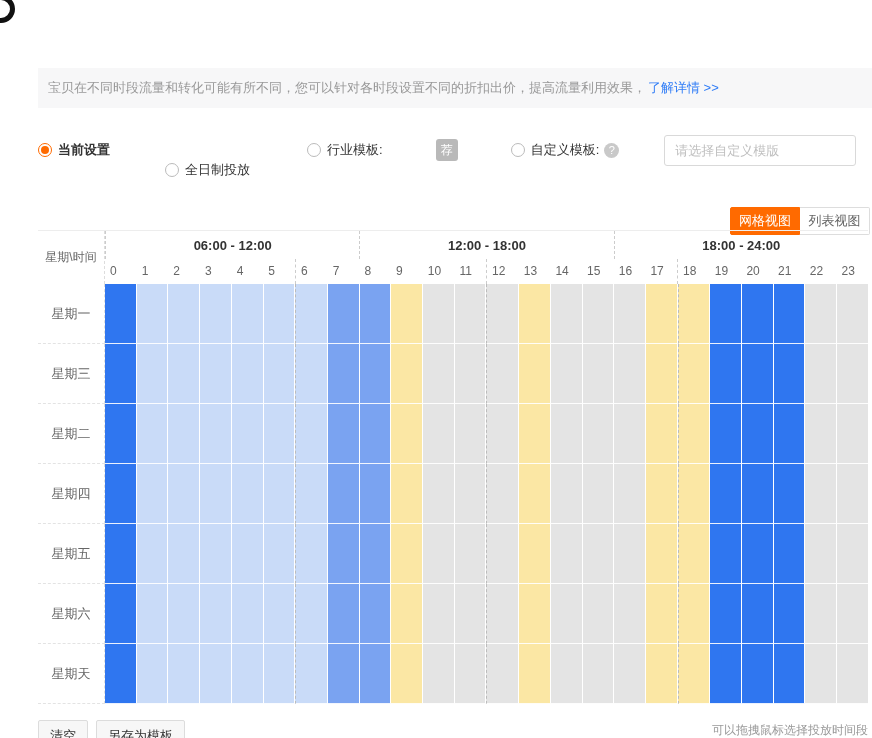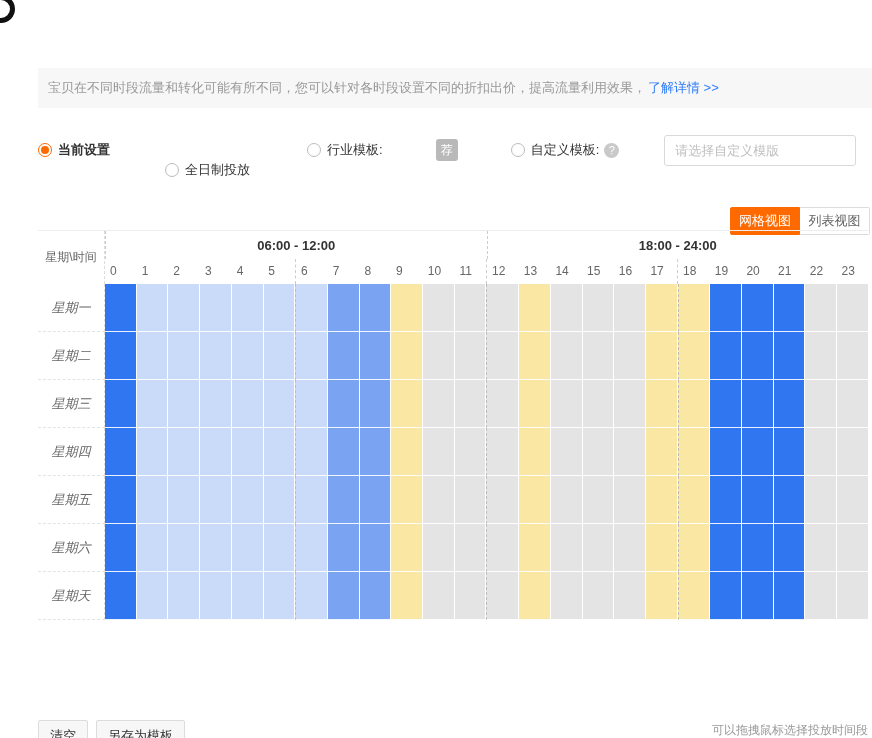--- a/index.html
+++ b/index.html
@@ -55,21 +55,21 @@
   .corner-cell { width:67px; flex:none; border-right:1px dashed #ddd; font-size:12px;
     color:#666; display:flex; align-items:center; justify-content:center; height:53px; }
   .header-right { flex:1; display:flex; flex-direction:column; min-width:0; }
   .sec-row { display:flex; height:28px; }
   .sec-cell { flex:1; display:flex; align-items:center; justify-content:center;
     font-size:13px; font-weight:bold; color:#333; }
   .hour-row { display:flex; height:25px; }
   .hour-cell { flex:1; font-size:12px; color:#666; line-height:25px; padding-left:5px; }
   .dash-left { border-left:1px dashed #ccc; }
   .grid-body { }
-  .grid-row { display:flex; height:48px;font-style:italic; }
+  .grid-row { display:flex; height:60px; }
   .row-label { width:67px; flex:none; border-right:1px dashed #ddd;
     border-bottom:1px dashed #e3e3e3; display:flex; align-items:center;
     justify-content:center; font-size:13px; color:#666; background:#fff; }
   .cell { flex:1; border-right:1px solid #fff; border-bottom:1px solid rgba(255,255,255,.9); }
   .cell:last-child { border-right:none; }
   .cell.dash-left { border-left:1px dashed #bbb; }
 
   .btn { position:absolute; top:720px; height:32px; padding:0 11px; background:#f7f7f7;
     border:1px solid #dcdcdc; border-radius:2px; font-size:13px; color:#333;
     font-family:inherit; cursor:pointer; }
@@ -115,20 +115,21 @@
     <div class="toggle-btn toggle-grid">网格视图</div>
     <div class="toggle-btn toggle-list">列表视图</div>
   </div>
 
   <div class="grid">
     <div class="grid-header">
       <div class="corner-cell">星期\时间</div>
       <div class="header-right">
         <div class="sec-row">
             <div class="sec-cell dash-left">06:00 - 12:00</div>
+            <div class="sec-cell dash-left">12:00 - 18:00</div>
             <div class="sec-cell dash-left">18:00 - 24:00</div>
           </div>
         <div class="hour-row">
             <div class="hour-cell">0</div>
             <div class="hour-cell">1</div>
             <div class="hour-cell">2</div>
             <div class="hour-cell">3</div>
             <div class="hour-cell">4</div>
             <div class="hour-cell">5</div>
             <div class="hour-cell dash-left">6</div>
@@ -174,48 +175,48 @@
           <div class="cell" style="background: rgb(228, 228, 228);"></div>
           <div class="cell" style="background: rgb(251, 231, 164);"></div>
           <div class="cell dash-left" style="background: rgb(251, 231, 164);"></div>
           <div class="cell" style="background: rgb(47, 118, 240);"></div>
           <div class="cell" style="background: rgb(47, 118, 240);"></div>
           <div class="cell" style="background: rgb(47, 118, 240);"></div>
           <div class="cell" style="background: rgb(228, 228, 228);"></div>
           <div class="cell" style="background: rgb(228, 228, 228);"></div>
         </div>
         <div class="grid-row">
+          <div class="row-label">星期三</div>
+          <div class="cell" style="background: rgb(47, 118, 240);"></div>
+          <div class="cell" style="background: rgb(201, 219, 248);"></div>
+          <div class="cell" style="background: rgb(201, 219, 248);"></div>
+          <div class="cell" style="background: rgb(201, 219, 248);"></div>
+          <div class="cell" style="background: rgb(201, 219, 248);"></div>
+          <div class="cell" style="background: rgb(201, 219, 248);"></div>
+          <div class="cell dash-left" style="background: rgb(201, 219, 248);"></div>
+          <div class="cell" style="background: rgb(122, 163, 241);"></div>
+          <div class="cell" style="background: rgb(122, 163, 241);"></div>
+          <div class="cell" style="background: rgb(251, 231, 164);"></div>
+          <div class="cell" style="background: rgb(228, 228, 228);"></div>
+          <div class="cell" style="background: rgb(228, 228, 228);"></div>
+          <div class="cell dash-left" style="background: rgb(228, 228, 228);"></div>
+          <div class="cell" style="background: rgb(251, 231, 164);"></div>
+          <div class="cell" style="background: rgb(228, 228, 228);"></div>
+          <div class="cell" style="background: rgb(228, 228, 228);"></div>
+          <div class="cell" style="background: rgb(228, 228, 228);"></div>
+          <div class="cell" style="background: rgb(251, 231, 164);"></div>
+          <div class="cell dash-left" style="background: rgb(251, 231, 164);"></div>
+          <div class="cell" style="background: rgb(47, 118, 240);"></div>
+          <div class="cell" style="background: rgb(47, 118, 240);"></div>
+          <div class="cell" style="background: rgb(47, 118, 240);"></div>
+          <div class="cell" style="background: rgb(228, 228, 228);"></div>
+          <div class="cell" style="background: rgb(228, 228, 228);"></div>
+        </div>
+        <div class="grid-row">
           <div class="row-label">星期二</div>
-          <div class="cell" style="background: rgb(47, 118, 240);"></div>
-          <div class="cell" style="background: rgb(201, 219, 248);"></div>
-          <div class="cell" style="background: rgb(201, 219, 248);"></div>
-          <div class="cell" style="background: rgb(201, 219, 248);"></div>
-          <div class="cell" style="background: rgb(201, 219, 248);"></div>
-          <div class="cell" style="background: rgb(201, 219, 248);"></div>
-          <div class="cell dash-left" style="background: rgb(201, 219, 248);"></div>
-          <div class="cell" style="background: rgb(122, 163, 241);"></div>
-          <div class="cell" style="background: rgb(122, 163, 241);"></div>
-          <div class="cell" style="background: rgb(251, 231, 164);"></div>
-          <div class="cell" style="background: rgb(228, 228, 228);"></div>
-          <div class="cell" style="background: rgb(228, 228, 228);"></div>
-          <div class="cell dash-left" style="background: rgb(228, 228, 228);"></div>
-          <div class="cell" style="background: rgb(251, 231, 164);"></div>
-          <div class="cell" style="background: rgb(228, 228, 228);"></div>
-          <div class="cell" style="background: rgb(228, 228, 228);"></div>
-          <div class="cell" style="background: rgb(228, 228, 228);"></div>
-          <div class="cell" style="background: rgb(251, 231, 164);"></div>
-          <div class="cell dash-left" style="background: rgb(251, 231, 164);"></div>
-          <div class="cell" style="background: rgb(47, 118, 240);"></div>
-          <div class="cell" style="background: rgb(47, 118, 240);"></div>
-          <div class="cell" style="background: rgb(47, 118, 240);"></div>
-          <div class="cell" style="background: rgb(228, 228, 228);"></div>
-          <div class="cell" style="background: rgb(228, 228, 228);"></div>
-        </div>
-        <div class="grid-row">
-          <div class="row-label">星期三</div>
           <div class="cell" style="background: rgb(47, 118, 240);"></div>
           <div class="cell" style="background: rgb(201, 219, 248);"></div>
           <div class="cell" style="background: rgb(201, 219, 248);"></div>
           <div class="cell" style="background: rgb(201, 219, 248);"></div>
           <div class="cell" style="background: rgb(201, 219, 248);"></div>
           <div class="cell" style="background: rgb(201, 219, 248);"></div>
           <div class="cell dash-left" style="background: rgb(201, 219, 248);"></div>
           <div class="cell" style="background: rgb(122, 163, 241);"></div>
           <div class="cell" style="background: rgb(122, 163, 241);"></div>
           <div class="cell" style="background: rgb(251, 231, 164);"></div>

